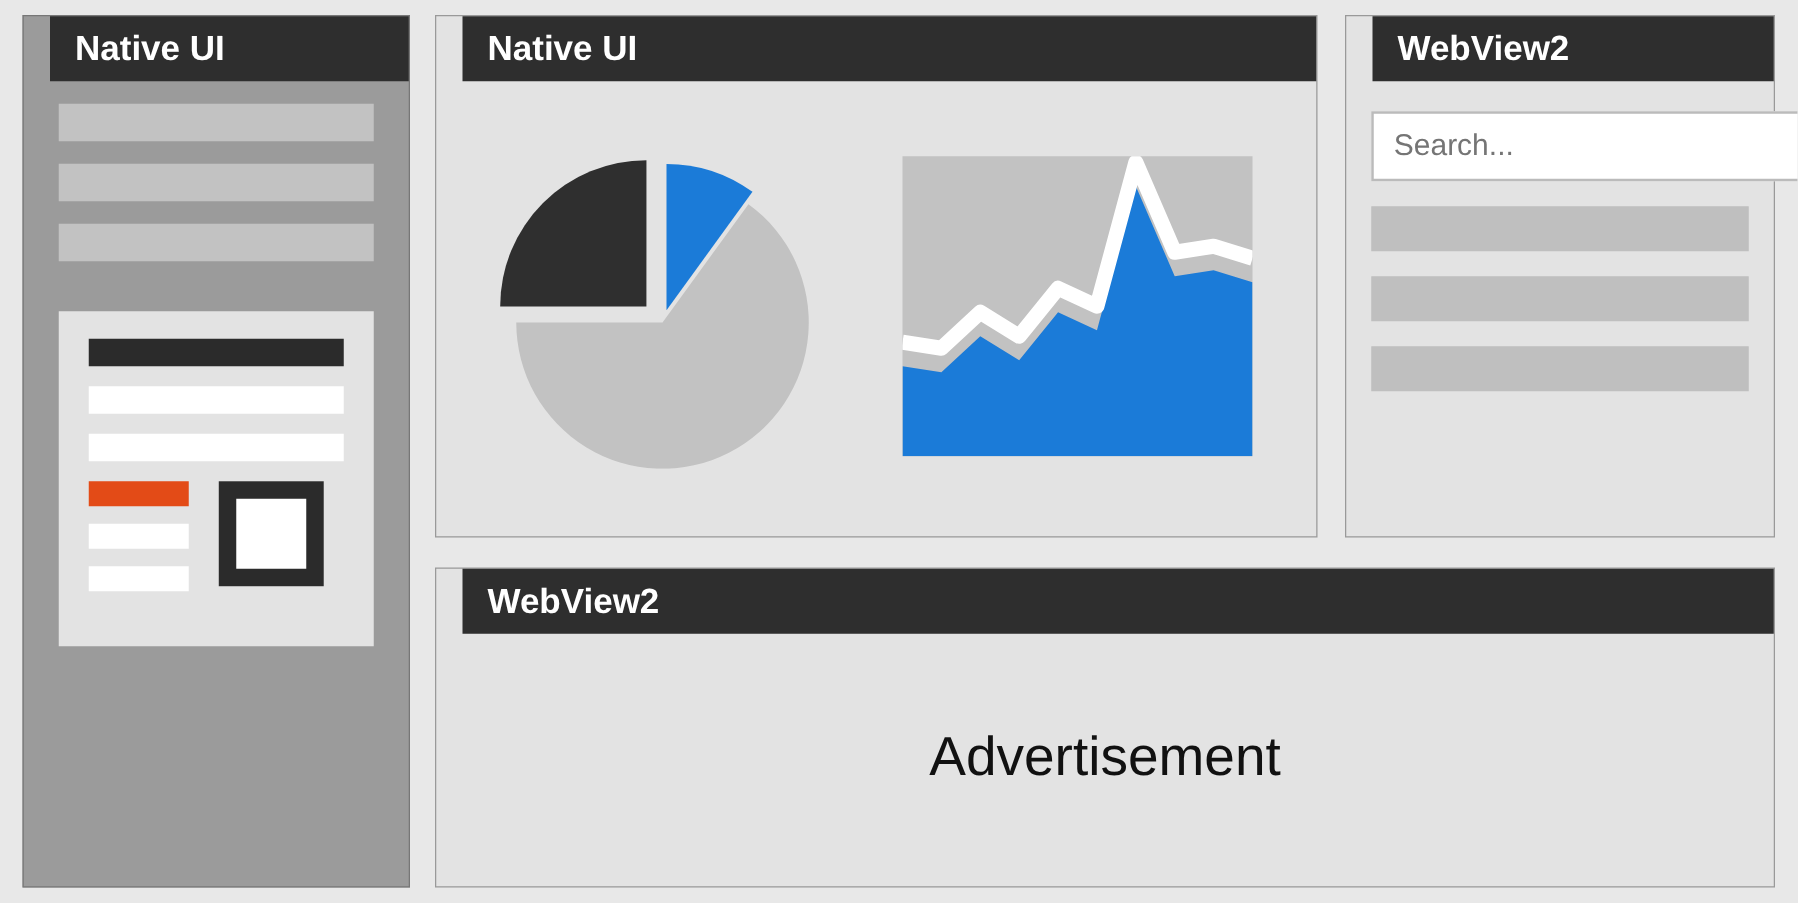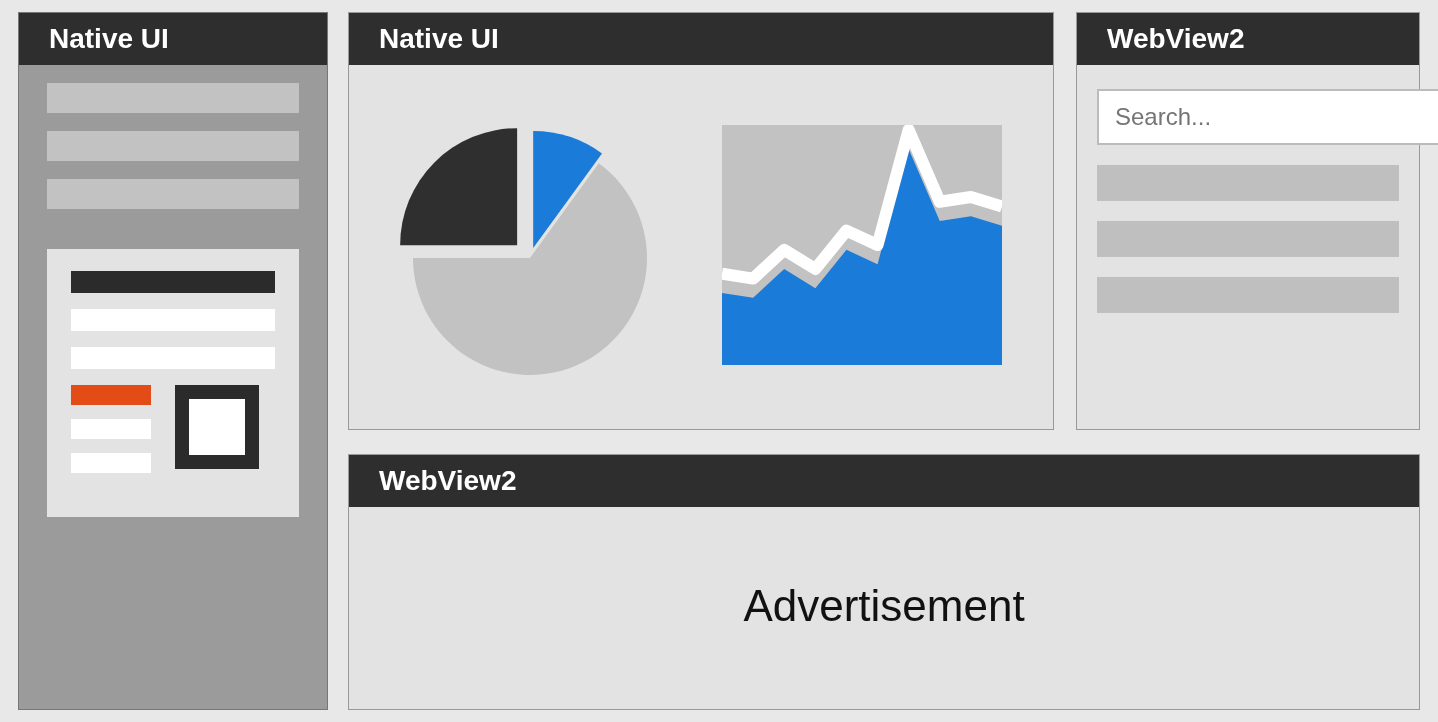--- a/index.html
+++ b/index.html
@@ -14,22 +14,23 @@
   .panel {
     position:absolute;
     background:#e3e3e3;
     border:1px solid #999;
   }
   .panel-header {
     background:#2e2e2e;
     color:#fff;
     font-size:28px;
     font-weight:600;
-    padding:8px 30px;
+    padding:8px 20px;
     line-height:1.3;
+    margin-left:21px;
   }
   
   #panel-left { left:18px; top:12px; width:310px; height:698px; background:#9b9b9b; border:1px solid #777;}
   #panel-left .panel-header { background:#2e2e2e; }
   .gray-bar { background:#c2c2c2; height:30px; margin:18px 28px 0 28px; }
   .left-card {
     background:#e3e3e3;
     margin:40px 28px 0 28px;
     padding:22px 24px 30px 24px;
   }

